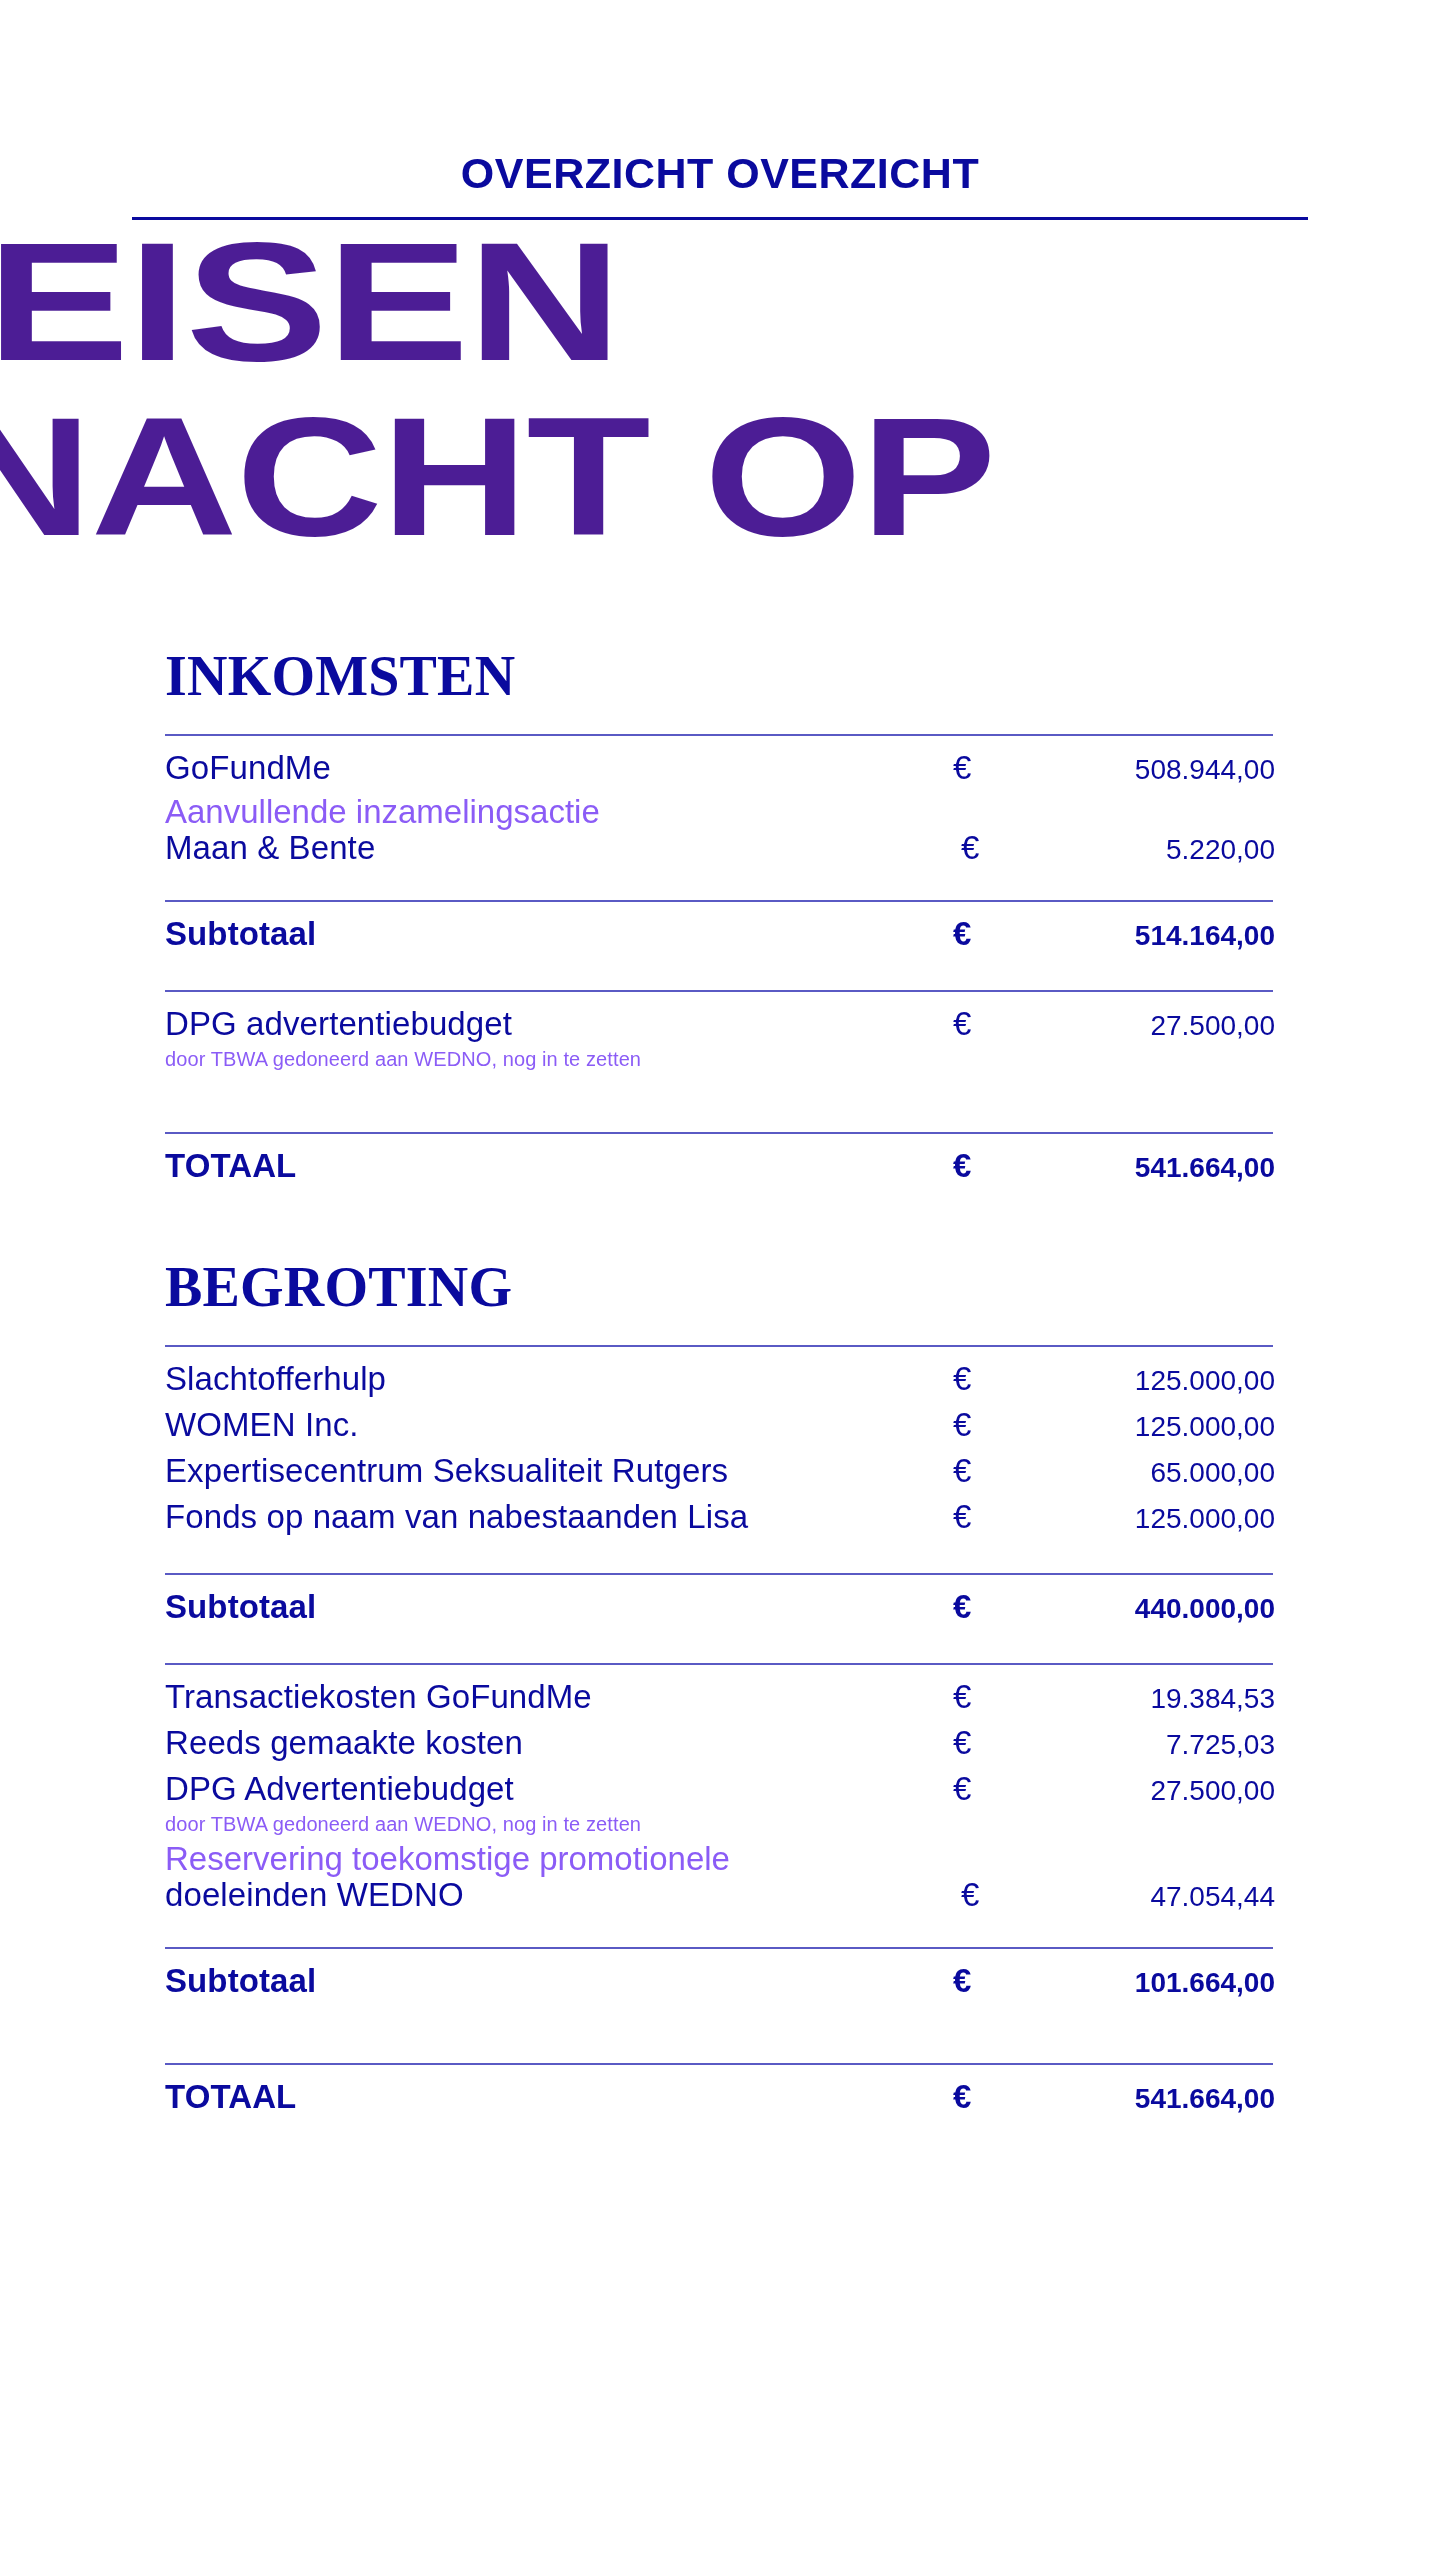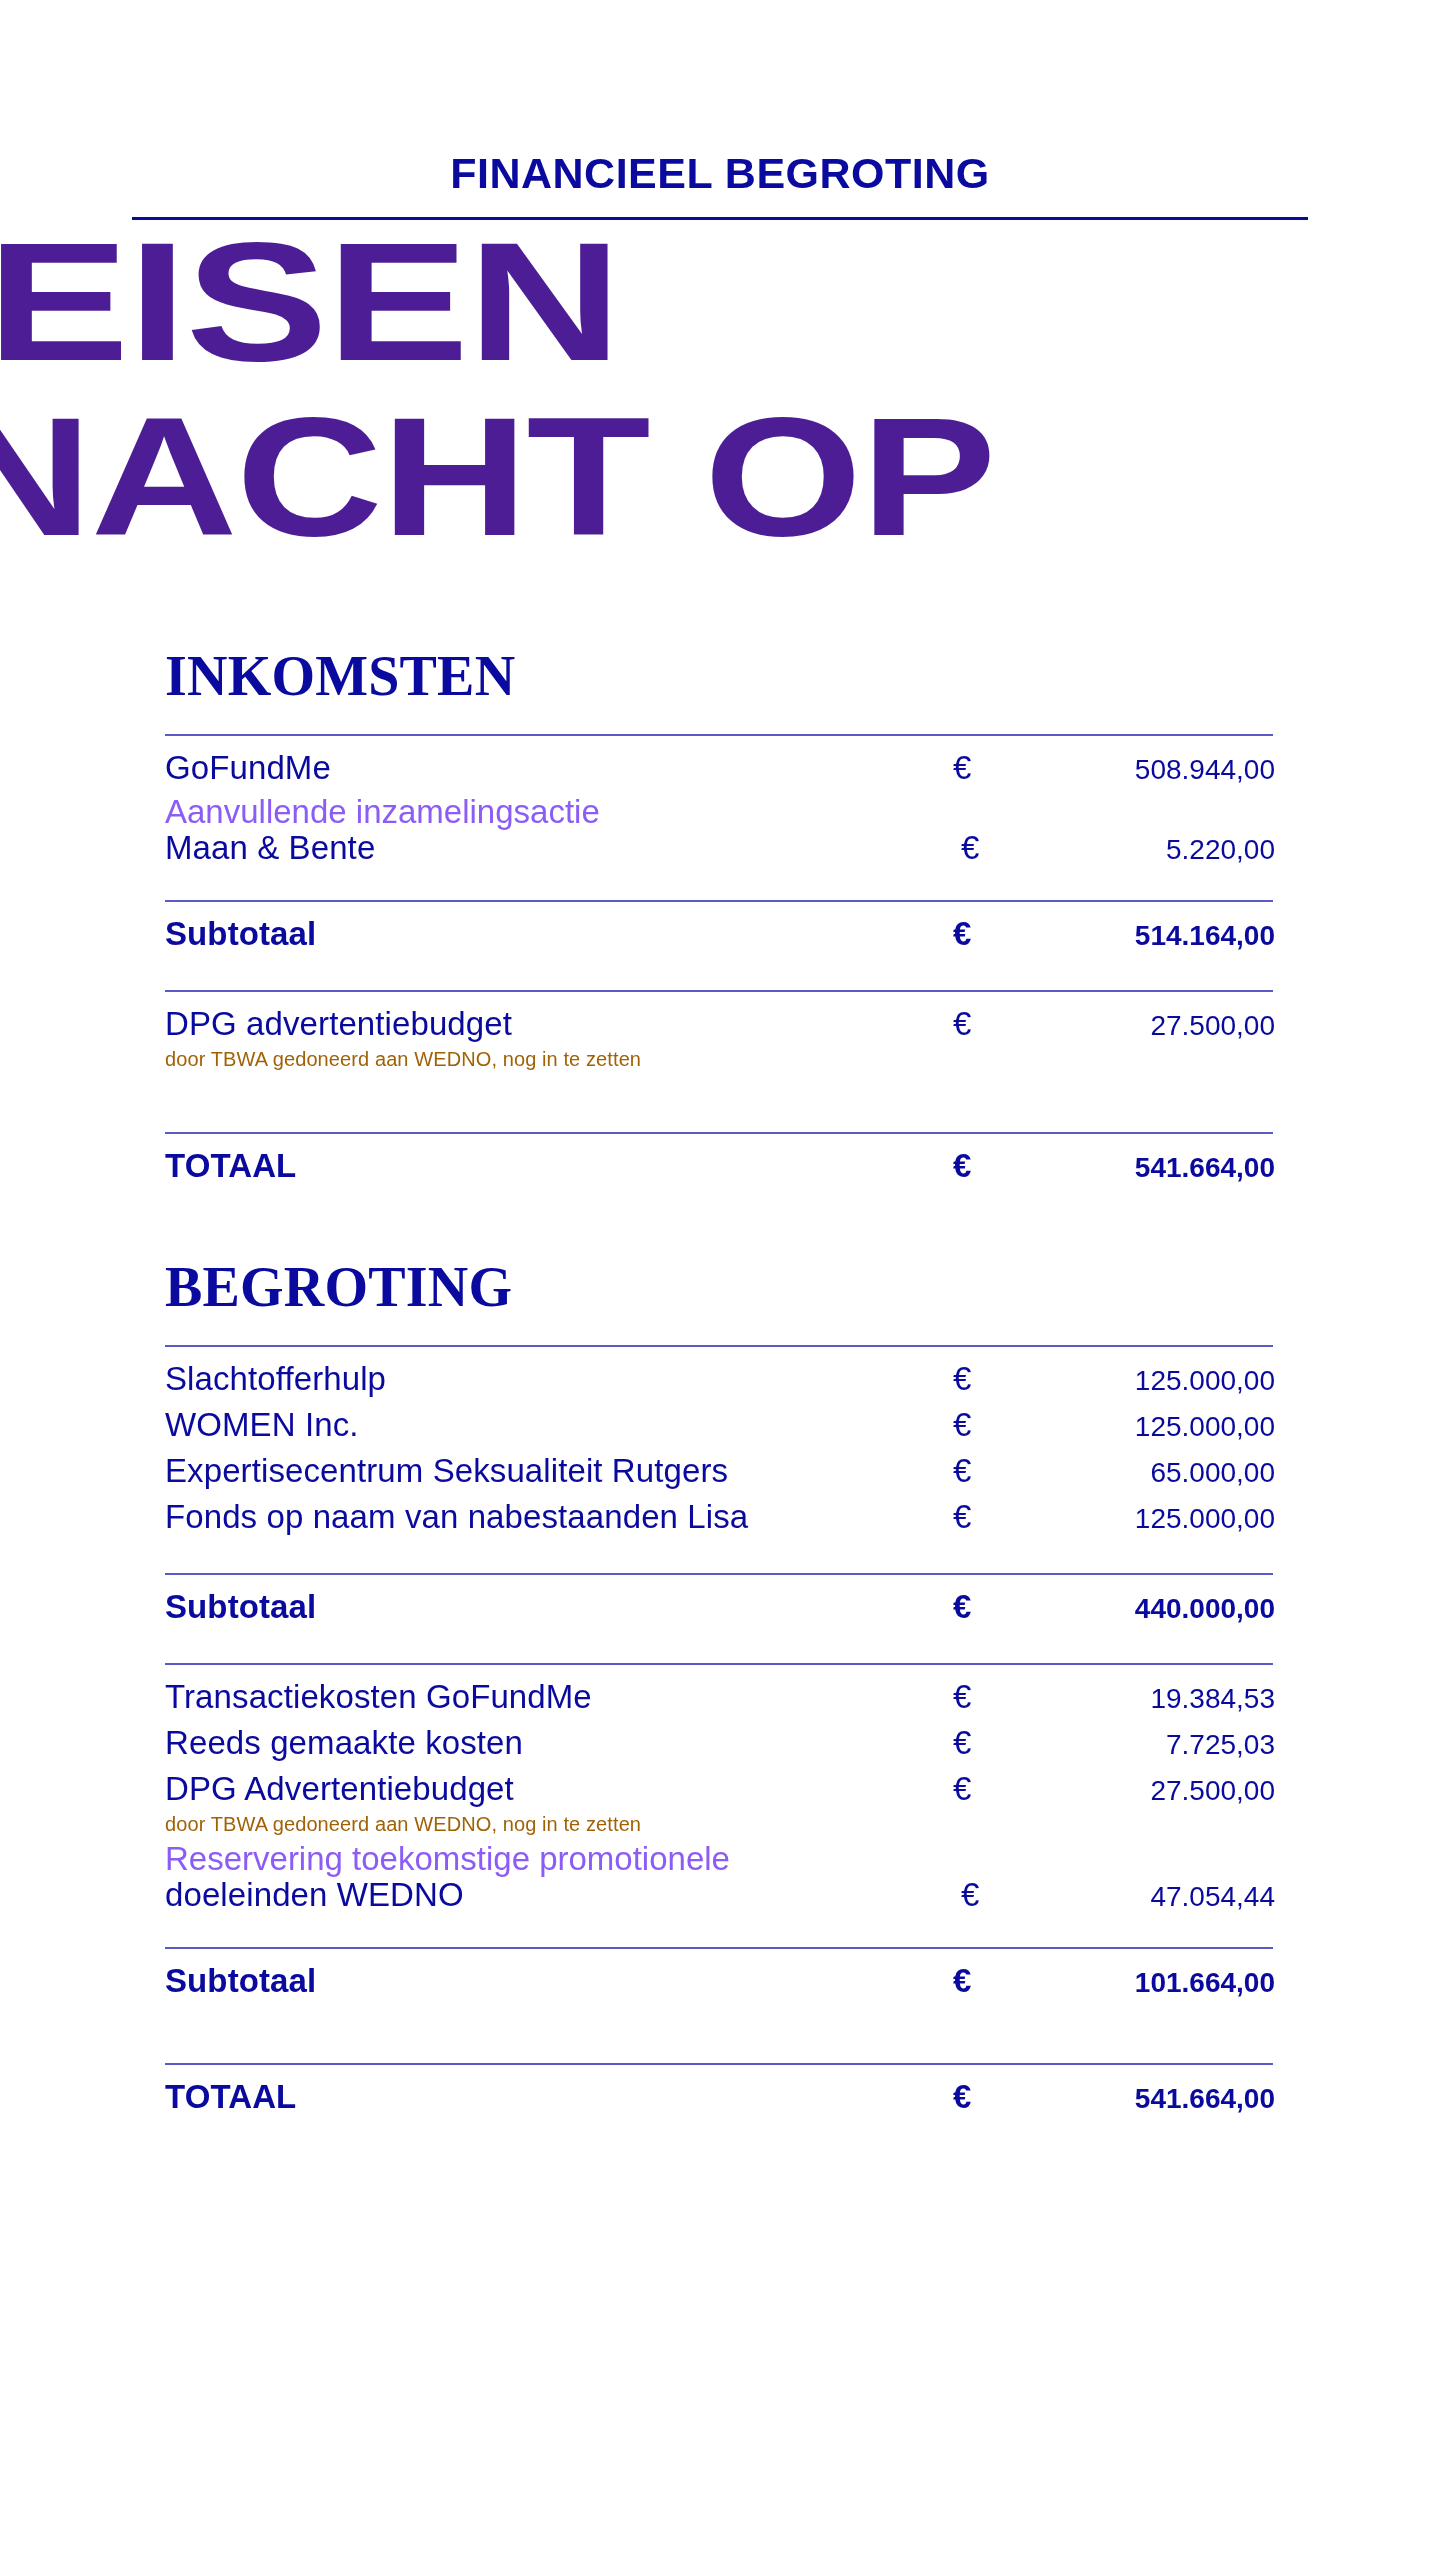--- a/index.html
+++ b/index.html
@@ -163,34 +163,34 @@
     justify-content: flex-end;
   }
   .row.stacked .value-line .label {
     flex: 1 1 auto;
     font-size: 33px;
   }
 
   .note {
     font-size: 20px;
     font-weight: 400;
-    color: #a16207;
+    color: #8b5cf6;
     letter-spacing: 0.1px;
     line-height: 1.1;
     padding: 2px 0 2px 0;
     white-space: nowrap;
   }
 </style>
 </head>
 <body>
 
 <div class="page">
 
   <div class="header">
-    <div class="kicker">FINANCIEEL BEGROTING</div>
+    <div class="kicker">OVERZICHT OVERZICHT</div>
 
     <div class="header-rule"></div>
 
     <div class="display-title">
       <span class="display-line display-line-1">WIJ EISEN</span>
       <span class="display-line display-line-2">DE NACHT OP</span>
     </div>
   </div>
 
   <div class="content">

